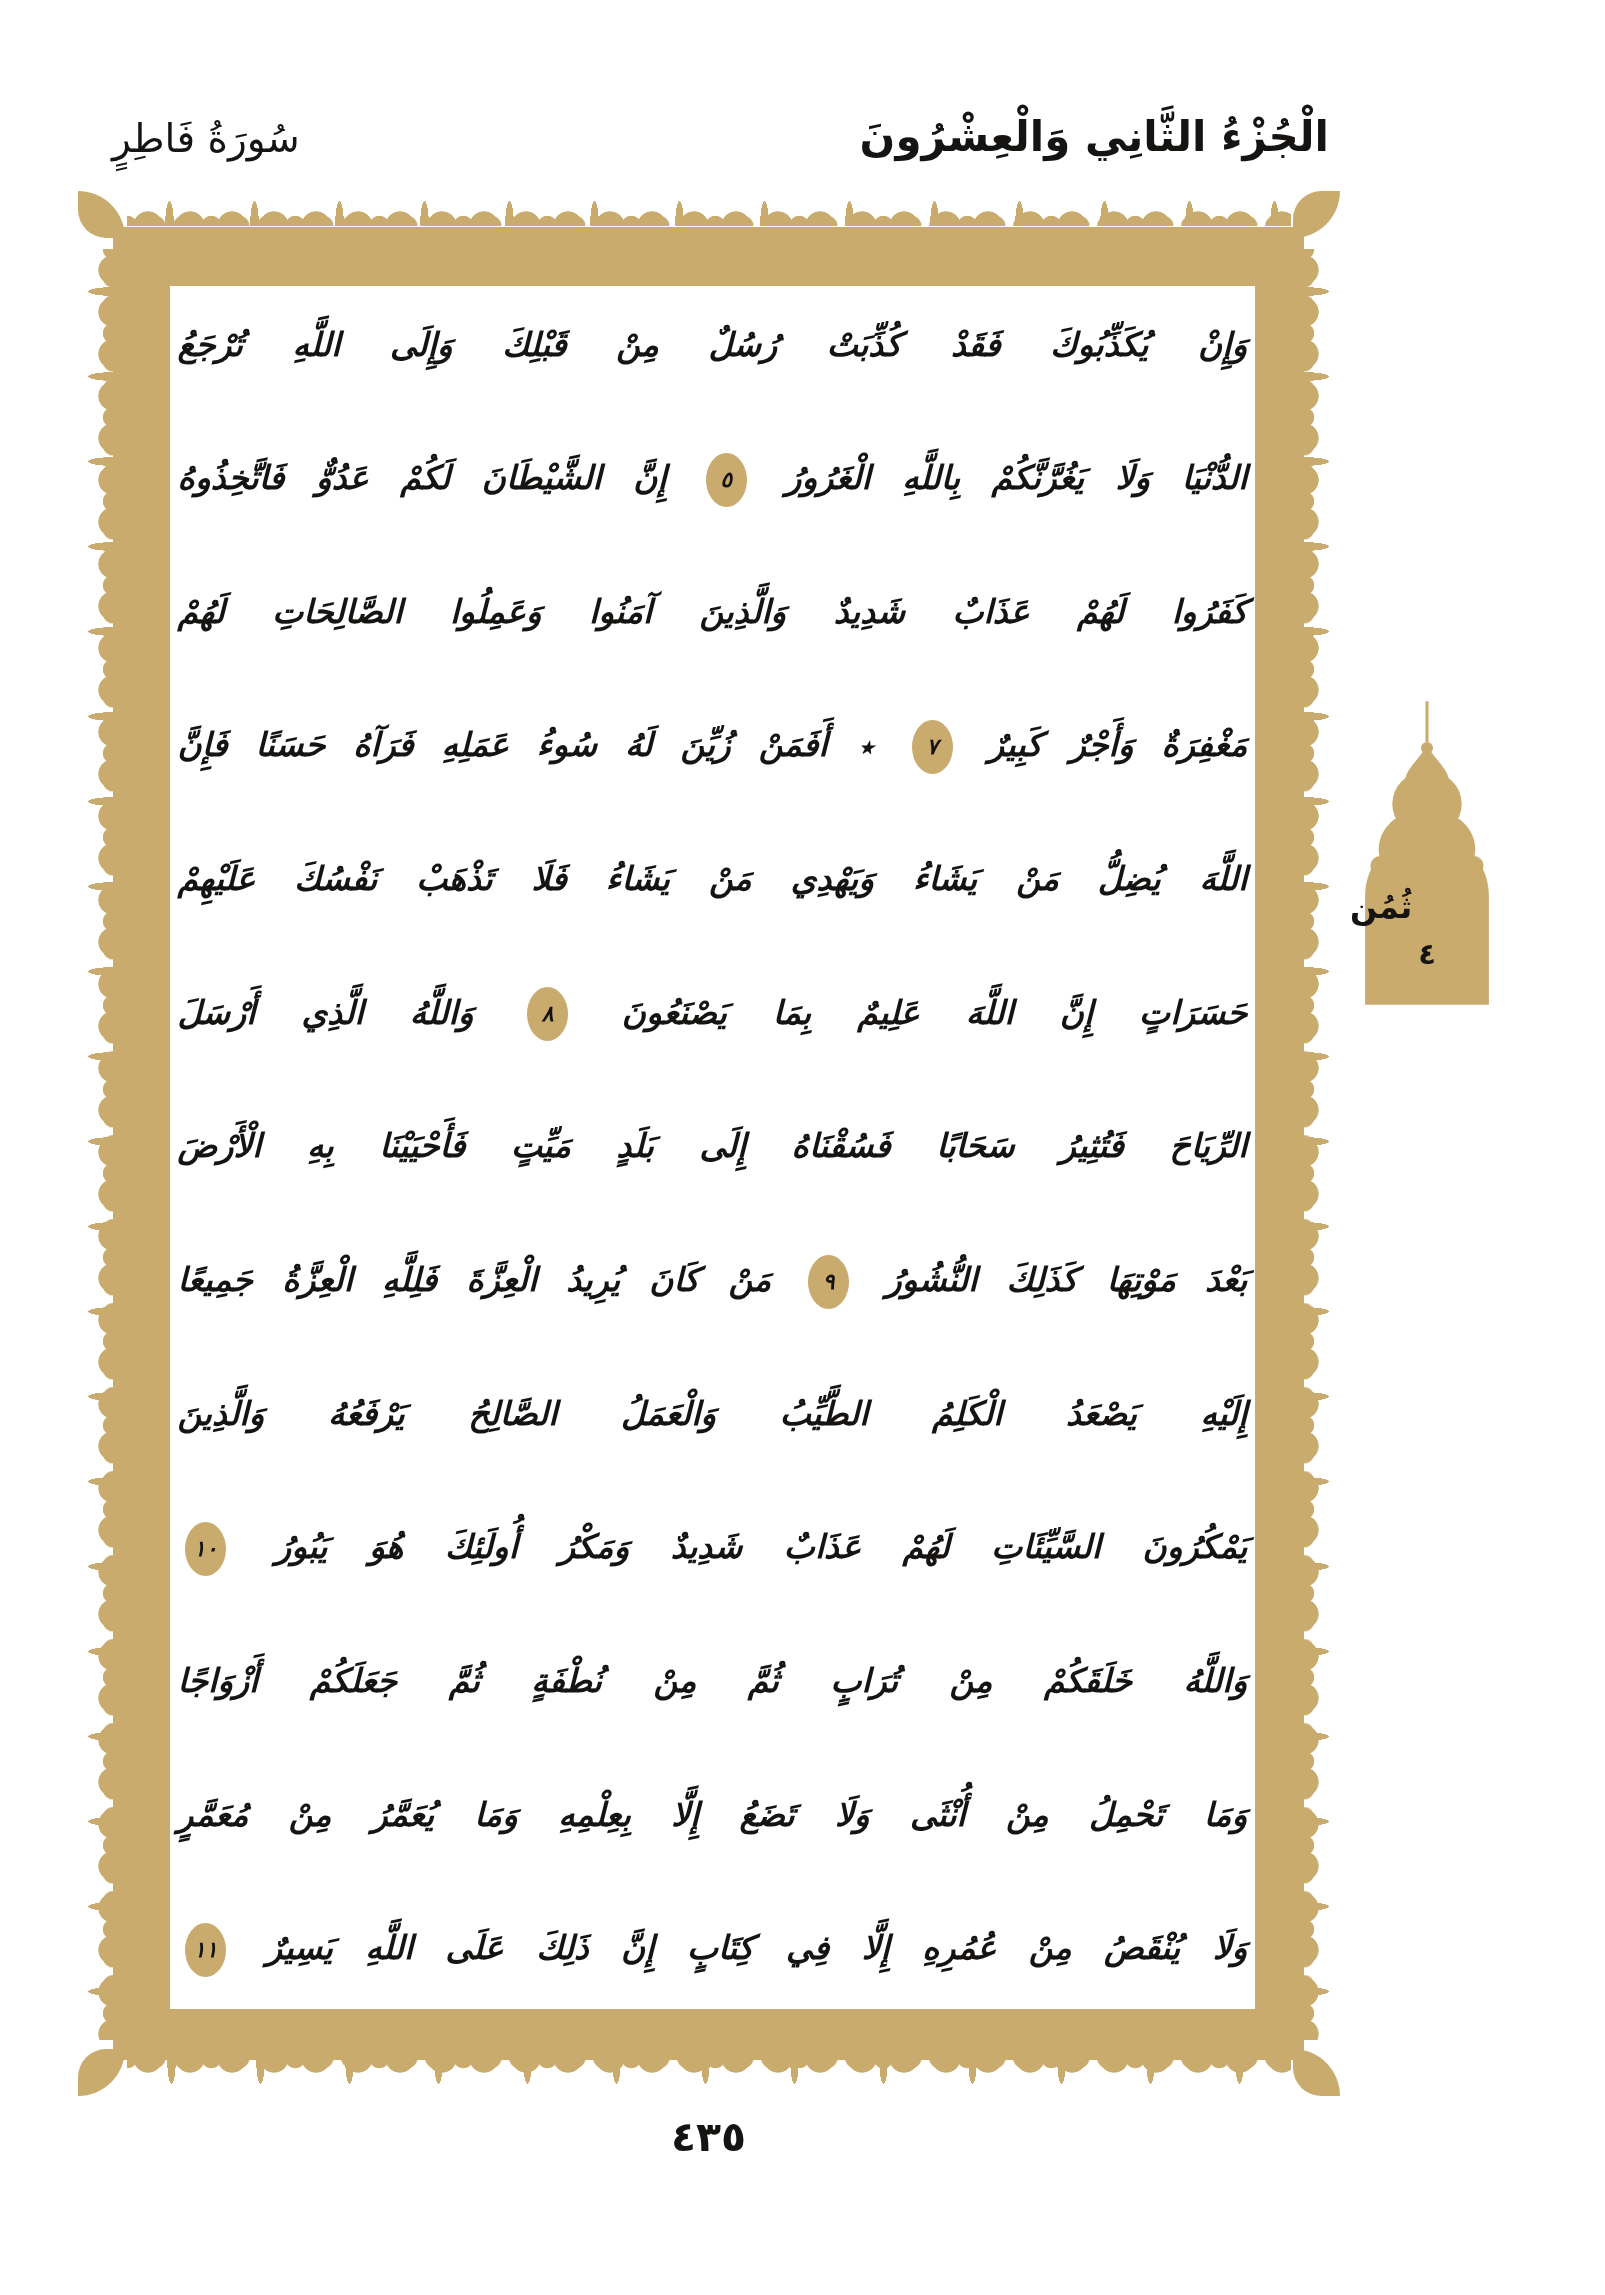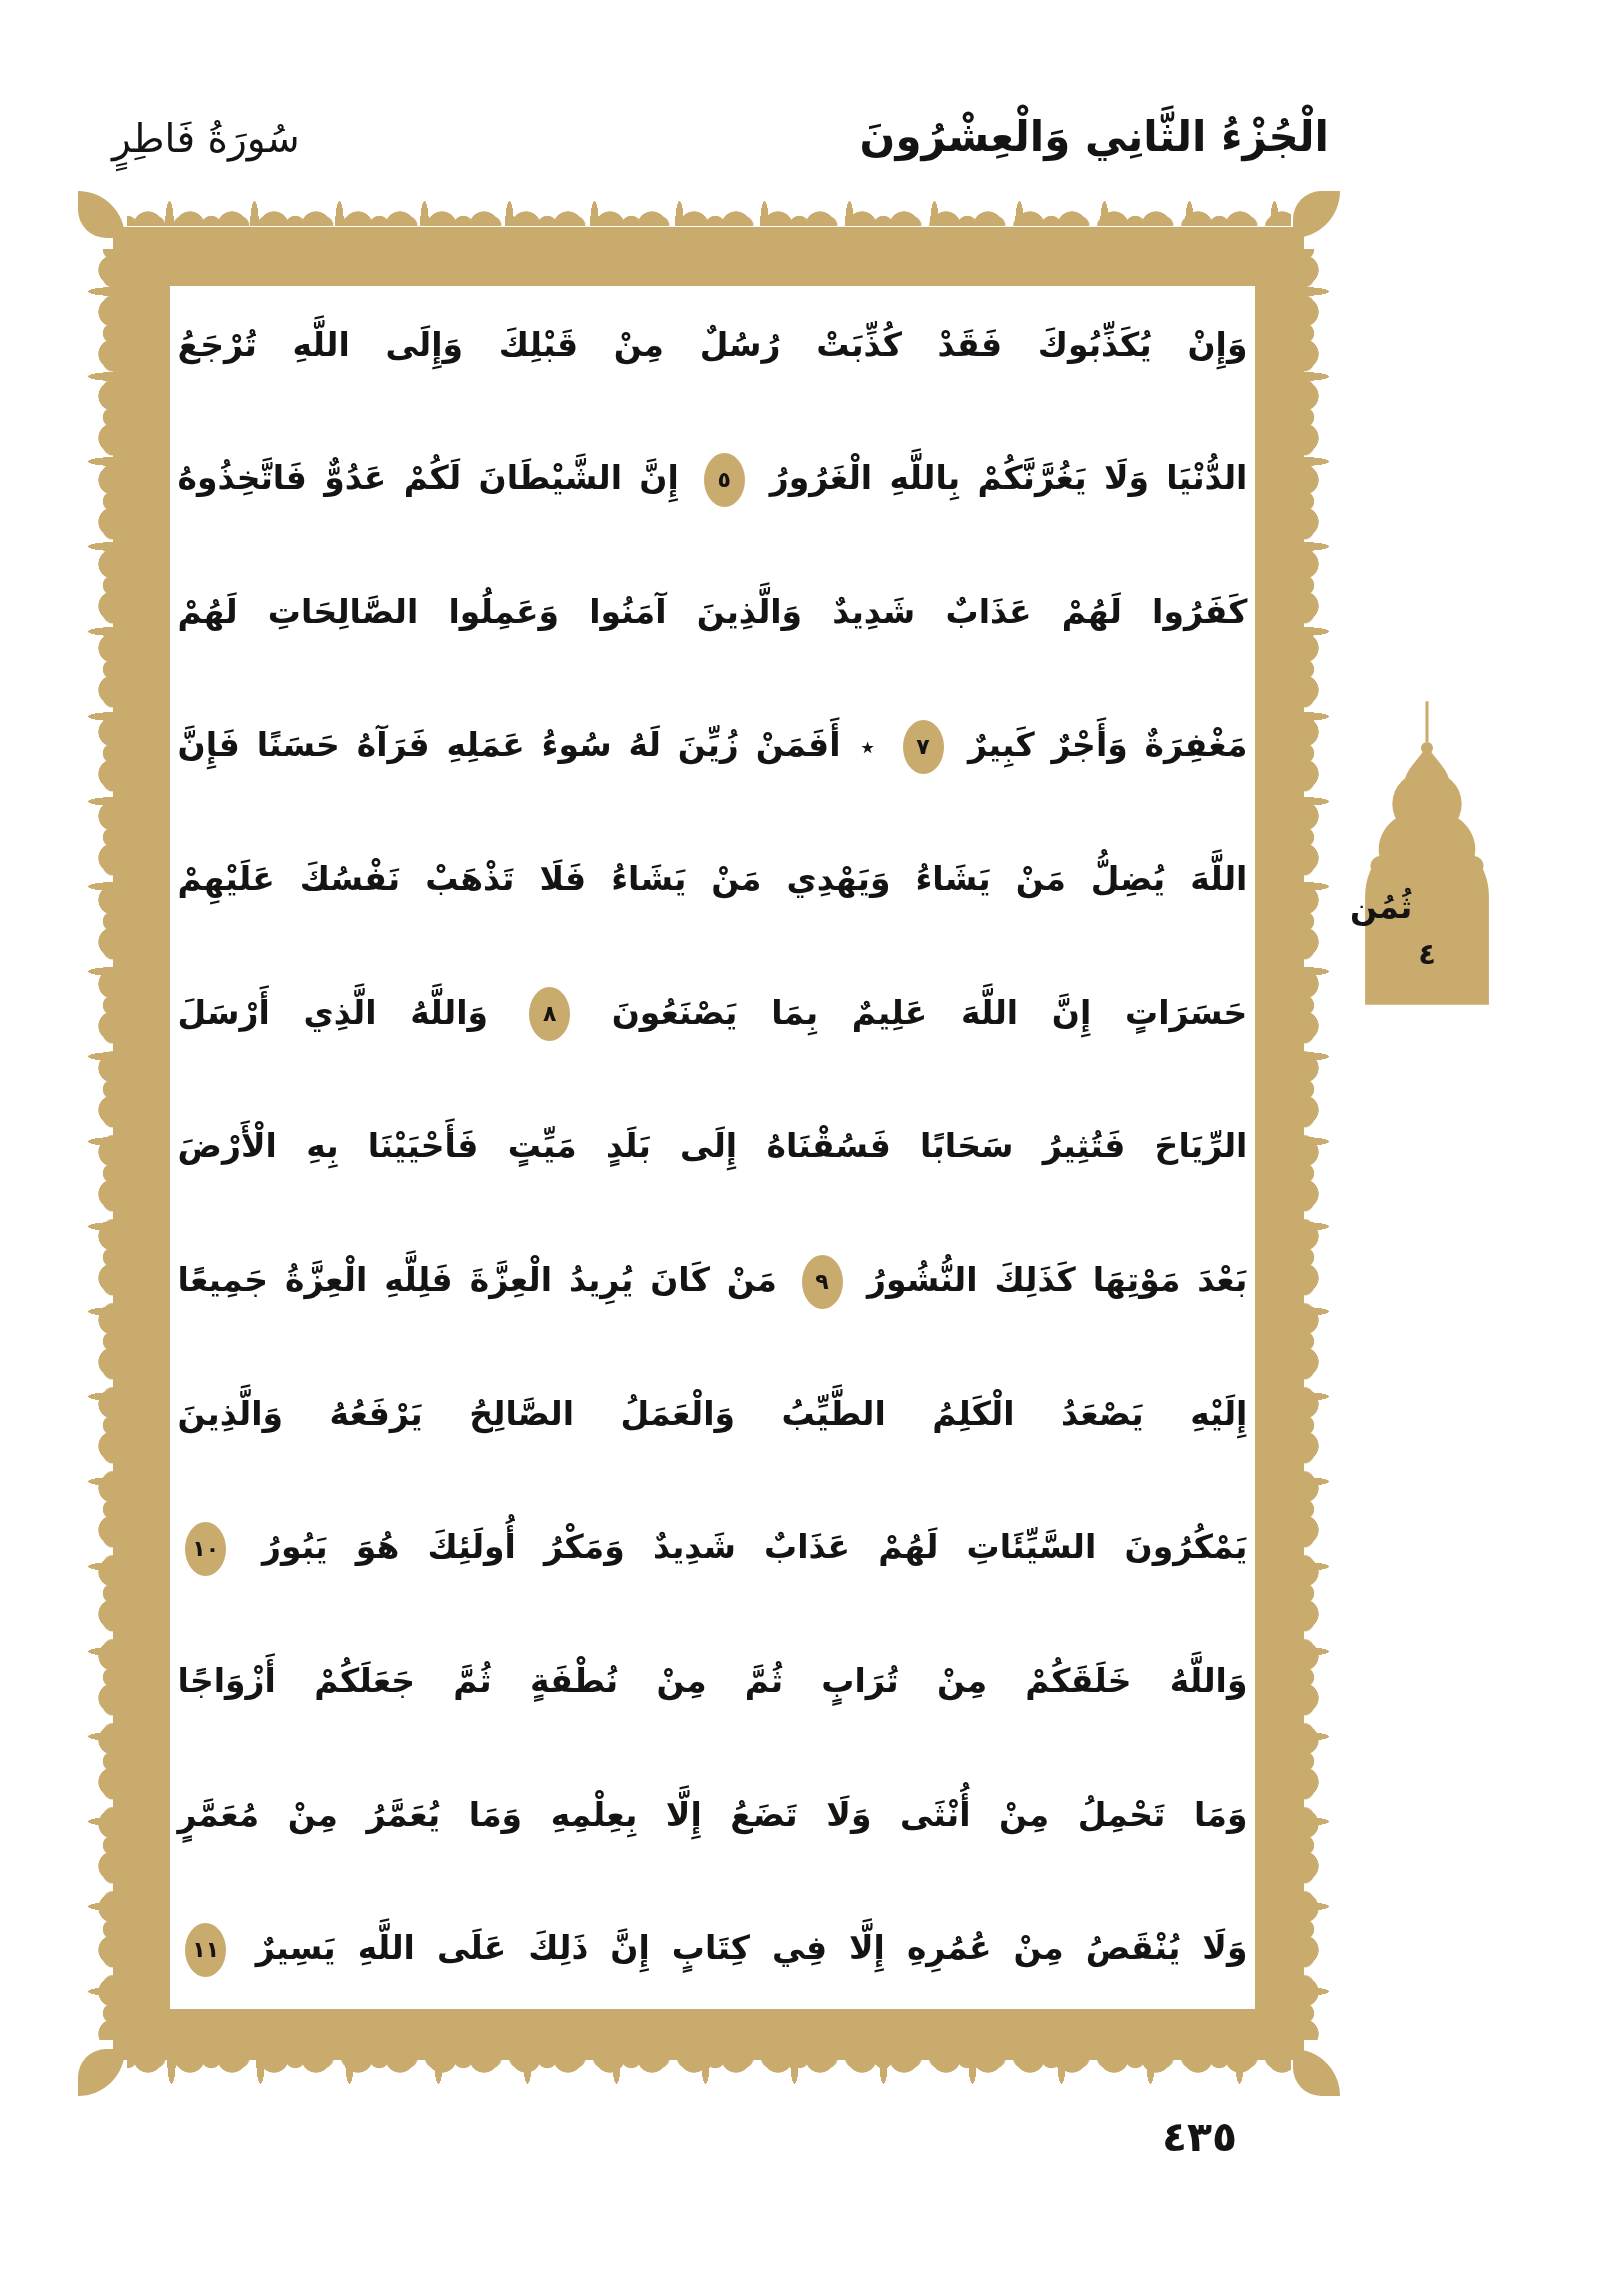--- a/index.html
+++ b/index.html
@@ -75,20 +75,21 @@
     position:absolute; left:170px; top:285px; width:1085px; height:1723px;
     direction:rtl;
     display:flex; flex-direction:column; justify-content:space-between;
     padding:4.5px 0; box-sizing:border-box;
   }
   .qline{
     height:110px; line-height:110px;
     text-align:justify; text-align-last:justify; text-justify:inter-word;
     font-size:33px; font-weight:bold; white-space:normal;
     padding:0 7.6px;
+    font-style:italic;
   }
   .aya-marker{
     display:inline-block; width:41px; height:54px;
     background:var(--tan); border-radius:50%;
     text-align:center; line-height:54px; text-align-last:center;
     font-size:22px; font-weight:bold; color:var(--ink);
     vertical-align:middle; margin:0 7.6px;
   }
   .hizb-star{
     display:inline-block; font-size:27px; vertical-align:middle; margin:0 3px;
@@ -103,21 +104,21 @@
     position:absolute; left:0; right:0; top:187px; text-align:left;
     font-size:32px; font-weight:bold; color:var(--ink);
   }
   .thumn-num{
     position:absolute; left:0; right:0; top:236px; text-align:center;
     font-size:29px; font-weight:bold; color:var(--ink);
   }
   
   .page-number{
     position:absolute; top:2113px; left:180px; width:1057px;
-    text-align:right; font-size:41px; font-weight:bold; direction:rtl;
+    text-align:center; font-size:41px; font-weight:bold; direction:rtl;
   }
 </style>
 </head>
 <body>
 
 <div class="page">
 
   <div class="juz-header">الْجُزْءُ الثَّانِي وَالْعِشْرُونَ</div>
   <div class="surah-header">سُورَةُ فَاطِرٍ</div>
 

